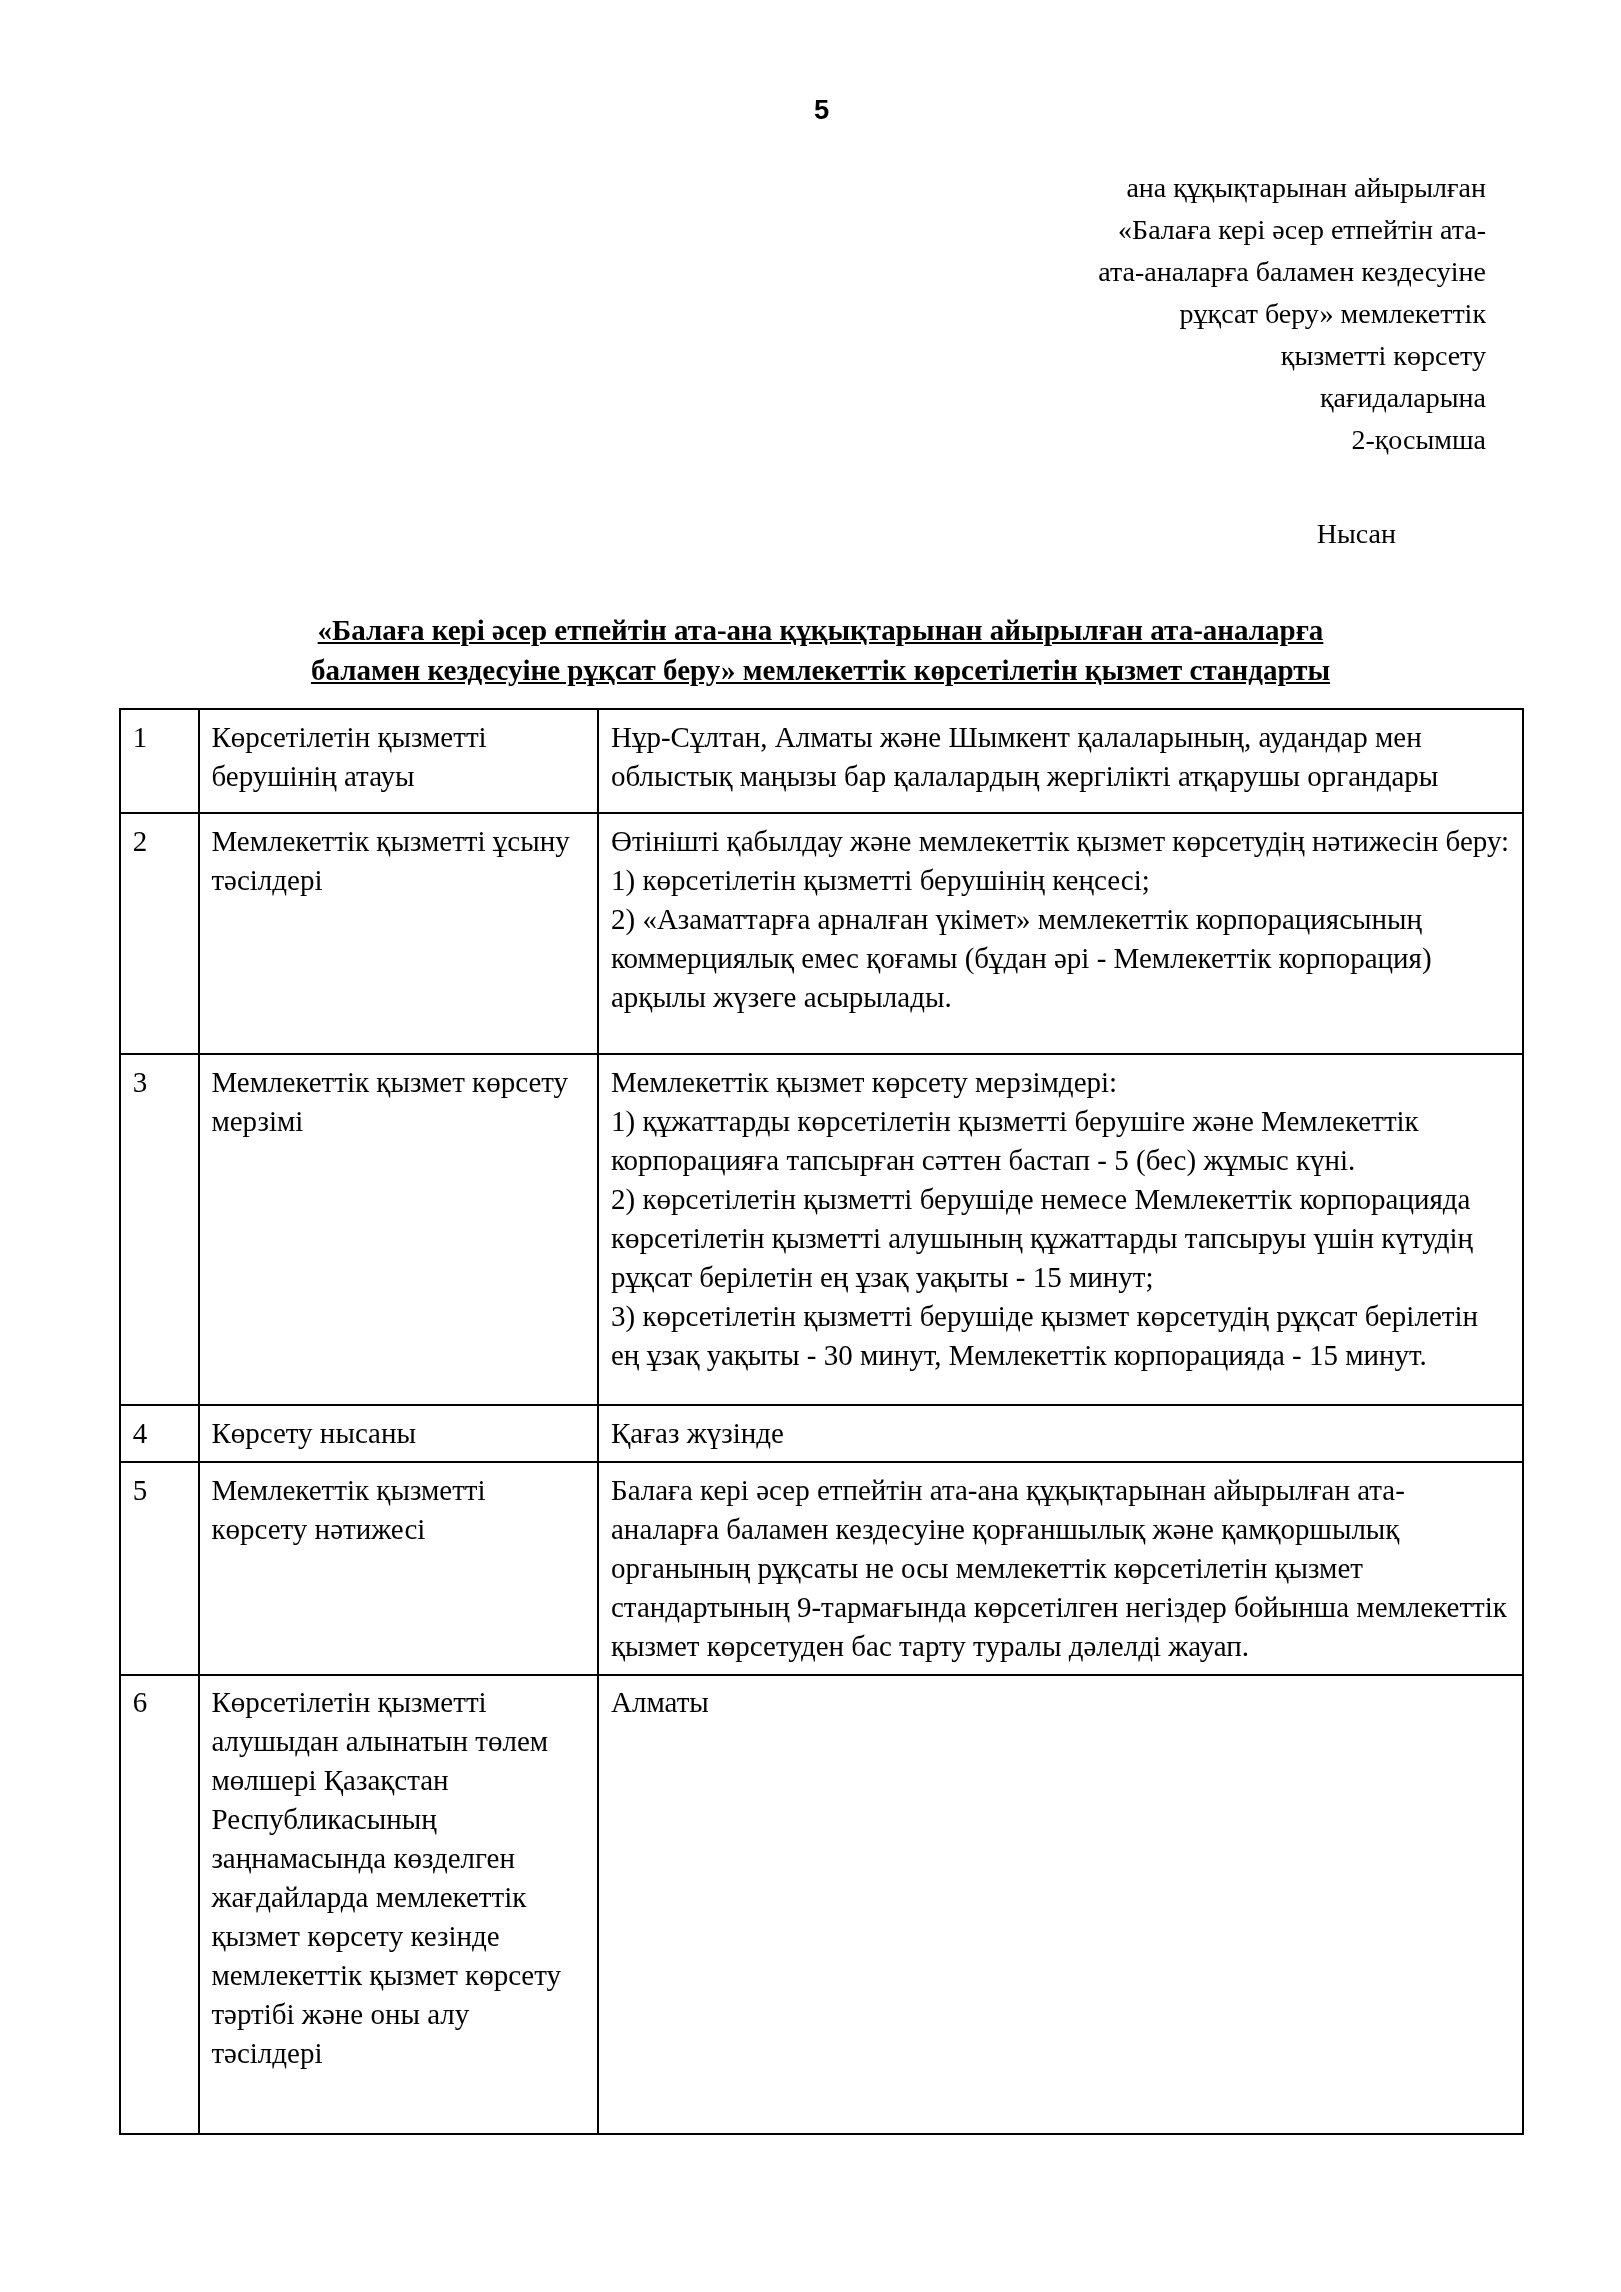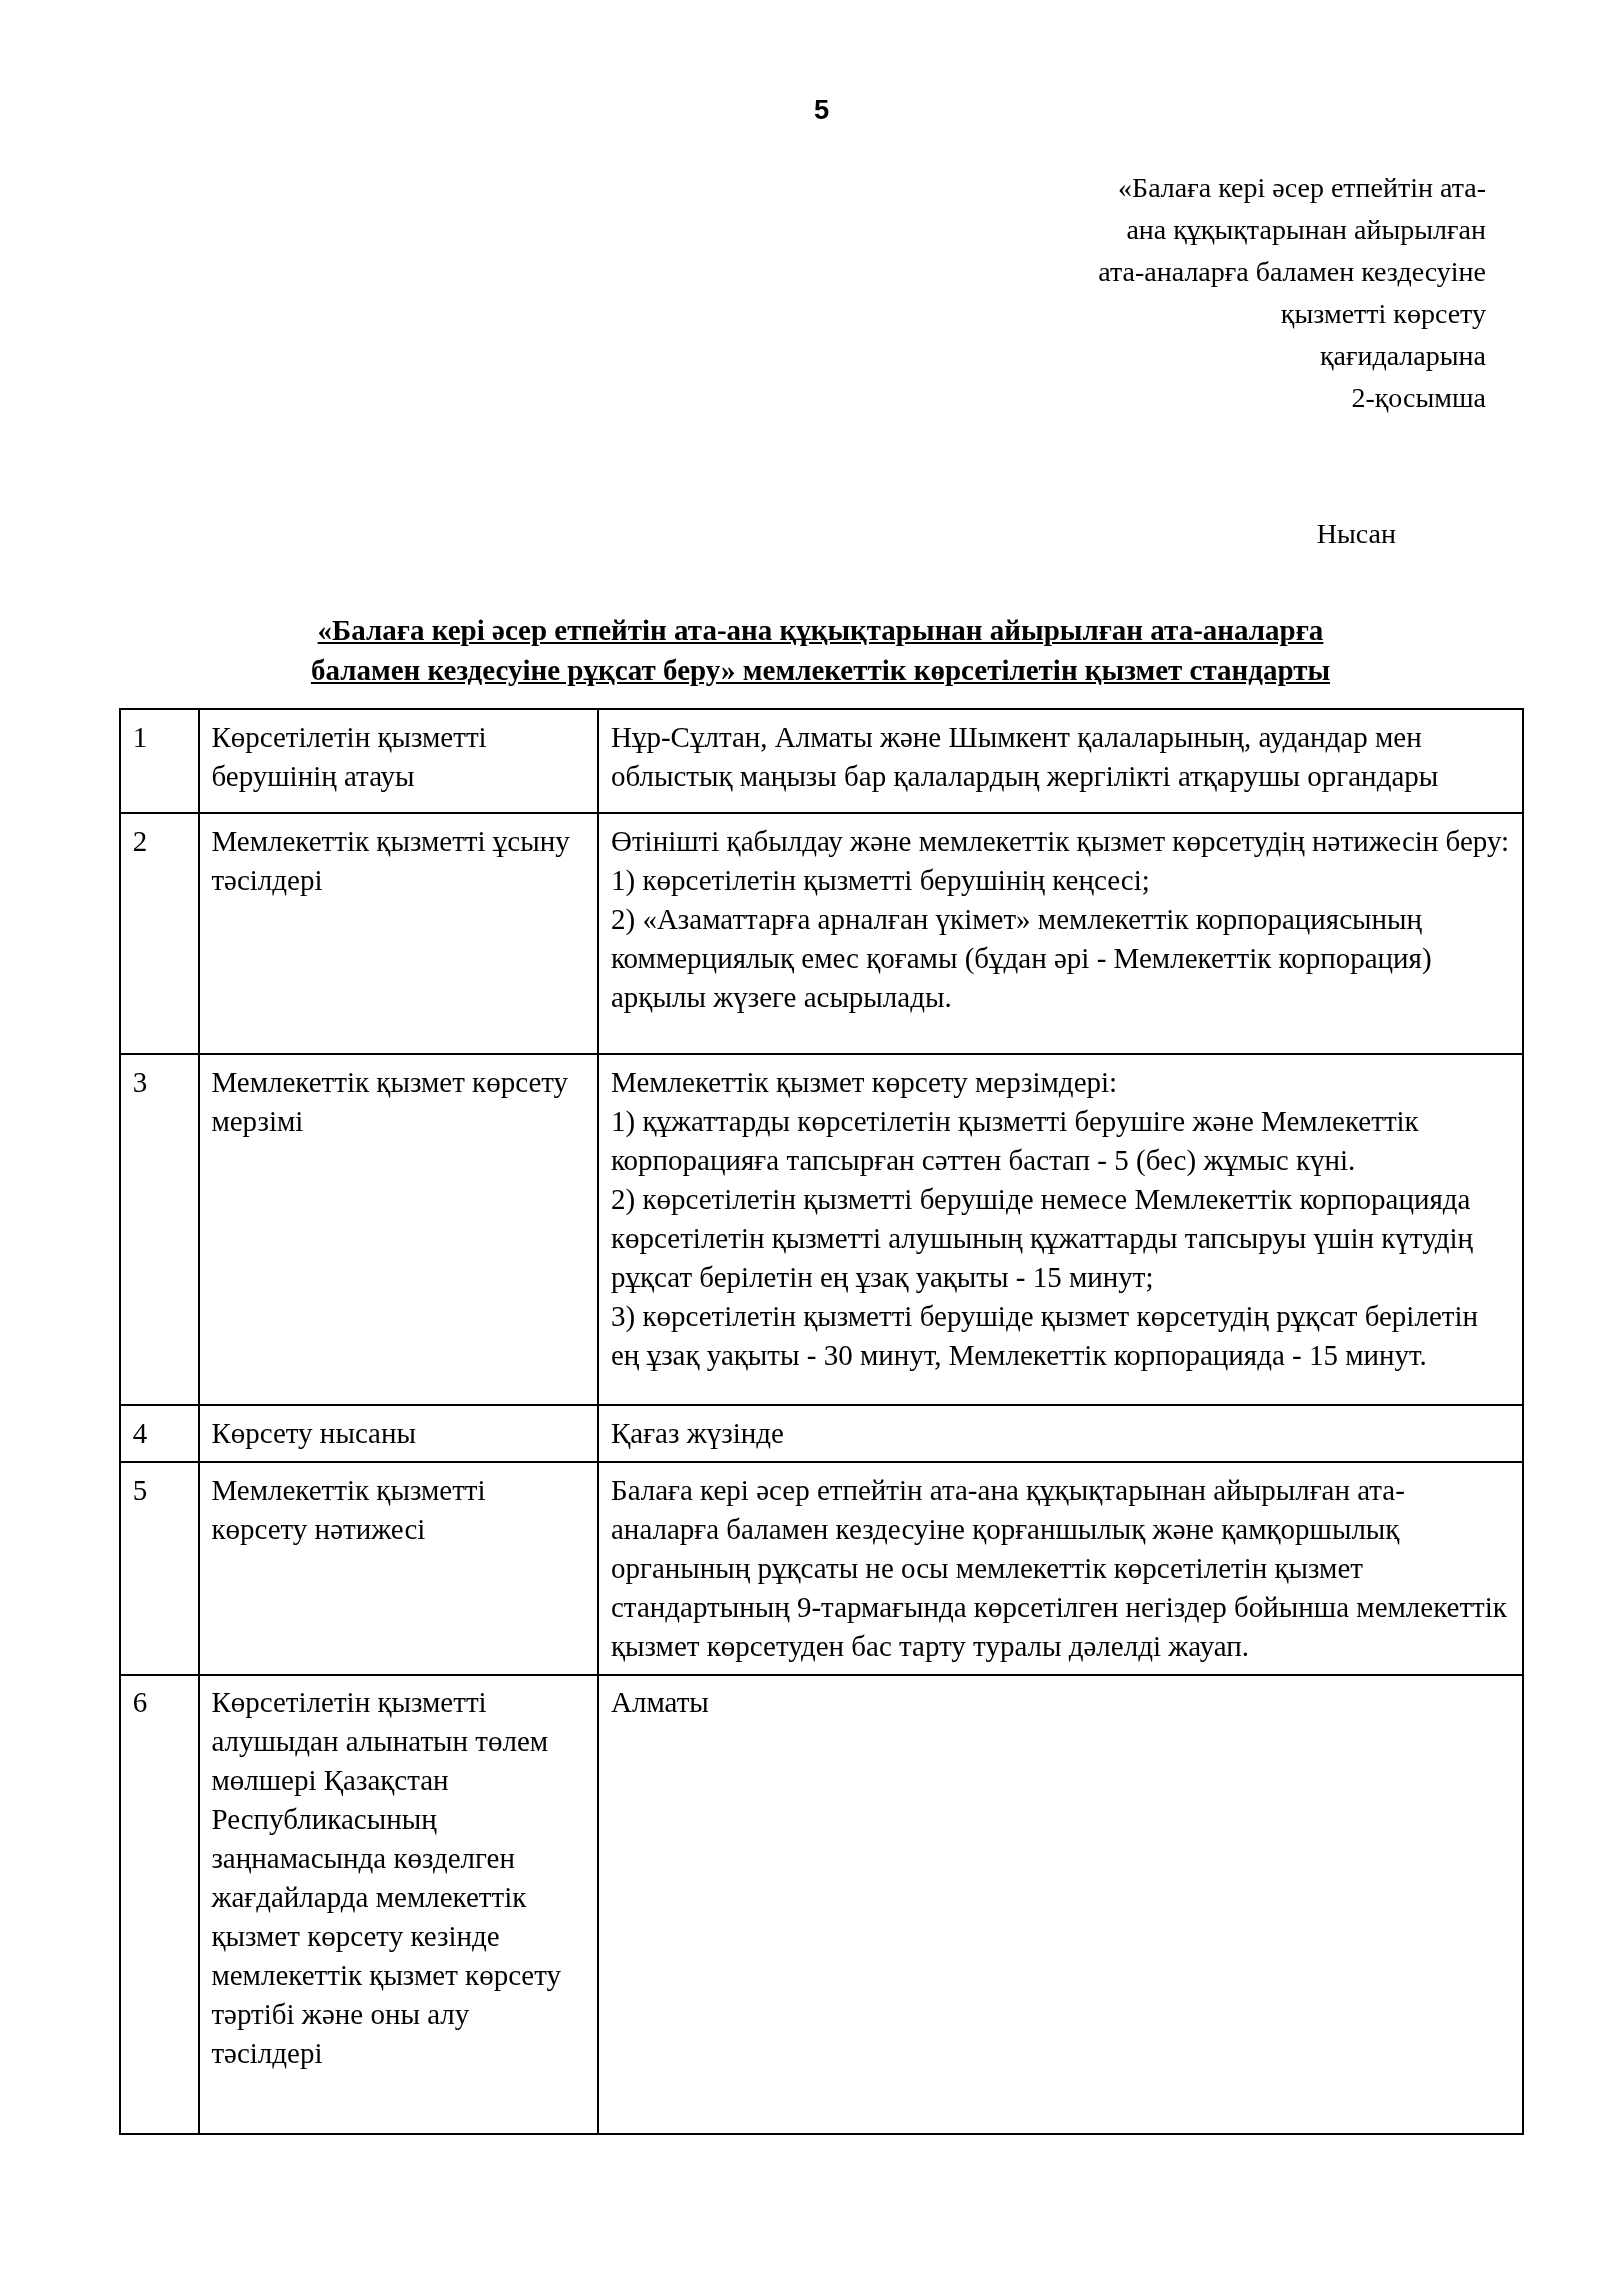--- a/index.html
+++ b/index.html
@@ -78,23 +78,24 @@
   td.col-value { white-space: pre-line; }
 </style>
 </head>
 <body>
 
 <div class="page">
 
   <div class="page-number">5</div>
 
   <div class="appendix-block">
+    <div>ана құқықтарынан айырылған</div>
     <div>«Балаға кері әсер етпейтін ата-</div>
-    <div>ана құқықтарынан айырылған</div>
     <div>ата-аналарға баламен кездесуіне</div>
+    <div>рұқсат беру» мемлекеттік</div>
     <div>қызметті көрсету</div>
     <div>қағидаларына</div>
     <div>2-қосымша</div>
   </div>
 
   <div class="form-label">Нысан</div>
 
   <div class="doc-title">
     <div>«Балаға кері әсер етпейтін ата-ана құқықтарынан айырылған ата-аналарға</div>
     <div>баламен кездесуіне рұқсат беру» мемлекеттік көрсетілетін қызмет стандарты</div>

